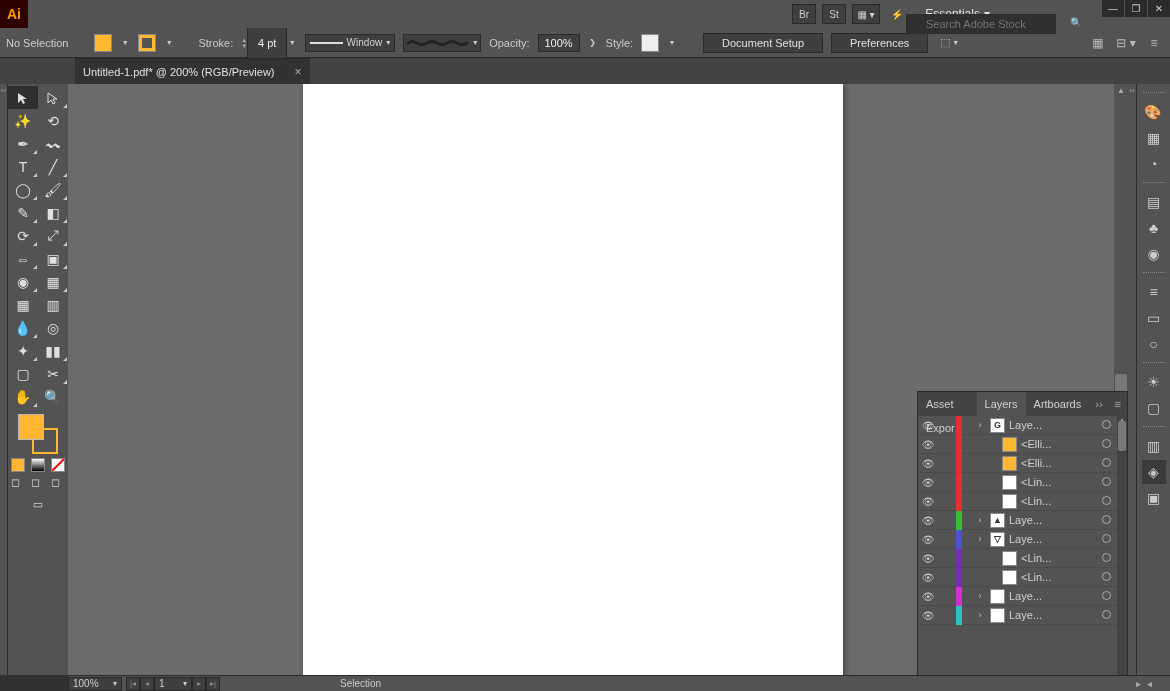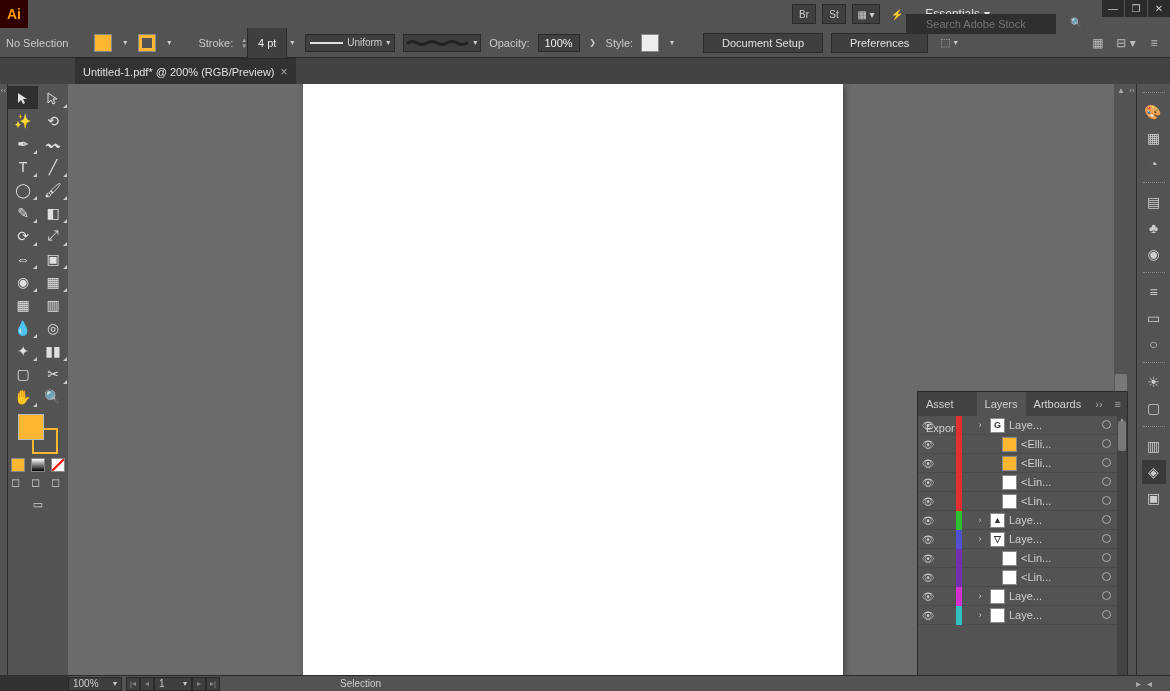--- a/index.html
+++ b/index.html
@@ -27,21 +27,21 @@
 .stroke-input { width: 40px; height: 36px; background: #3f3f3f; border: 1px solid #2a2a2a; color: #eee; text-align: center; font-size: 11px; }
 .stroke-style { width: 90px; height: 18px; background: #3f3f3f; border: 1px solid #2a2a2a; display: flex; align-items: center; justify-content:center; gap:4px; padding:0 4px; font-size:10px;}
 .brush-style { width: 78px; height: 18px; background: #3f3f3f; border: 1px solid #2a2a2a; display:flex; align-items:center; justify-content:center;}
 .opacity-input { width: 42px; height: 18px; background: #3f3f3f; border: 1px solid #2a2a2a; color: #eee; text-align: center; font-size: 11px;}
 .btn-outline { height: 20px; background: #3f3f3f; border: 1px solid #2a2a2a; color: #e0e0e0; padding: 0 18px; font-size: 11px; display:flex; align-items:center;}
 .ctrl-right { margin-left: auto; display: flex; gap: 8px; align-items: center; }
 .ctrl-right .small-icon { width: 20px; height: 20px; color:#bbb; display:flex; align-items:center; justify-content:center; font-size:12px;}
 
 
 .tabbar { height: 26px; background: #434343; display: flex; align-items: flex-end; padding-left: 75px;}
-.doc-tab { background: #323232; height: 26px; padding: 0 8px; display: flex; align-items: center; gap: 6px; font-size: 11px; color: #e0e0e0; border-top:1px solid #2a2a2a;}
+.doc-tab { background: #323232; height: 26px; padding: 0 8px; display: flex; align-items: center; gap: 20px; font-size: 11px; color: #e0e0e0; border-top:1px solid #2a2a2a;}
 .tab-close { color: #aaa; font-size: 12px; }
 
 
 .main { display: flex; height: 591px; }
 .toolbox-collapse { width: 8px; background:#535353; border-right:1px solid #2a2a2a; font-size:8px; color:#aaa; text-align:center; padding-top:2px;}
 .toolbox { width: 60px; background: #535353; display: flex; flex-direction: column; padding-top: 2px; }
 .tool-row { display: flex; height: 23px; }
 .tool-cell { width: 30px; height: 23px; display: flex; align-items: center; justify-content: center; color: #e0e0e0; font-size: 14px; position: relative;}
 .tool-cell.active { background: #2f2f2f; }
 .tool-cell .corner { position: absolute; right: 1px; bottom: 1px; width: 0; height: 0; border-left: 4px solid transparent; border-bottom: 4px solid #ccc; }
@@ -139,21 +139,21 @@
         <span>▲</span>
         <span>▼</span>
       </div>
     <input class="stroke-input" value="4 pt" style="">
     <span class="dropdown-arrow">▾</span>
   </div>
   <div class="stroke-style">
     <svg width="38" height="4">
         <line x1="0" y1="2" x2="38" y2="2" stroke="#e0e0e0" stroke-width="2"></line>
       </svg>
-    <span>Uniform</span>
+    <span>Window</span>
     <span style="margin-left:auto;font-size:8px;">▾</span>
   </div>
   <div class="brush-style">
     <svg width="62" height="8">
         <path d="M1,4 Q5,1 10,4 T20,4 T30,4 T40,4 T50,4 T60,4" stroke="#222" stroke-width="3" fill="none" stroke-linecap="round"></path>
       </svg>
     <span style="margin-left:4px;font-size:8px;">▾</span>
   </div>
   <span class="ctrl-label">Opacity:</span>
   <input class="opacity-input" value="100%" style="">

